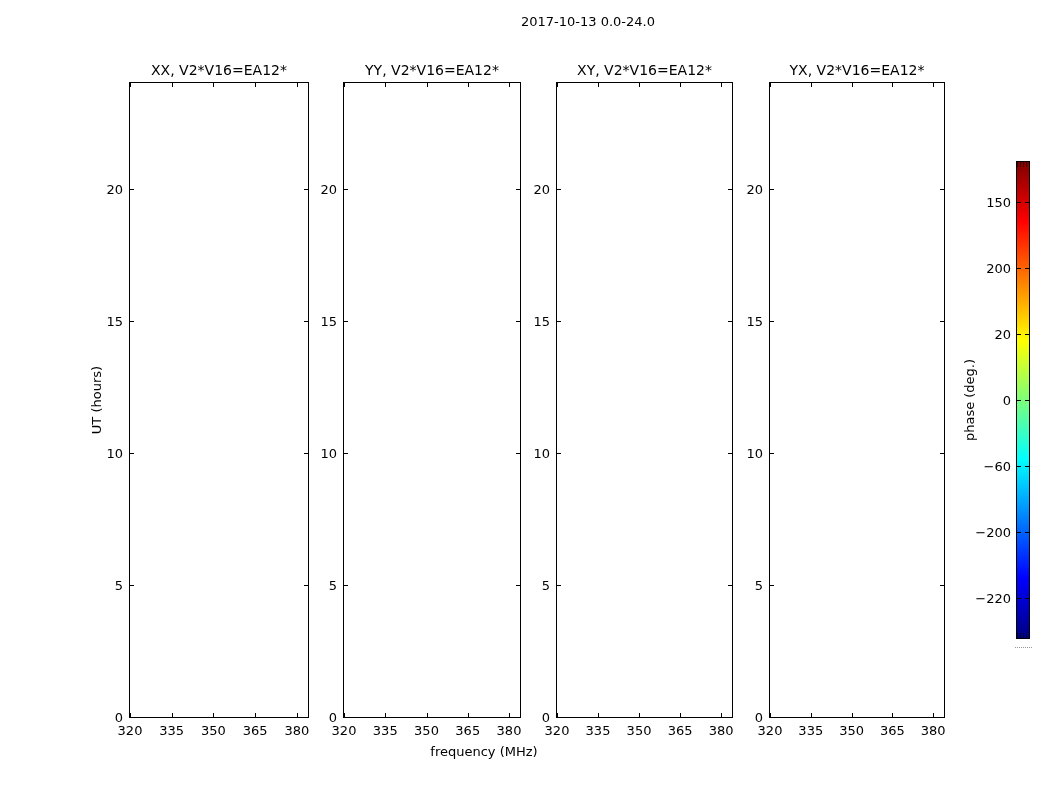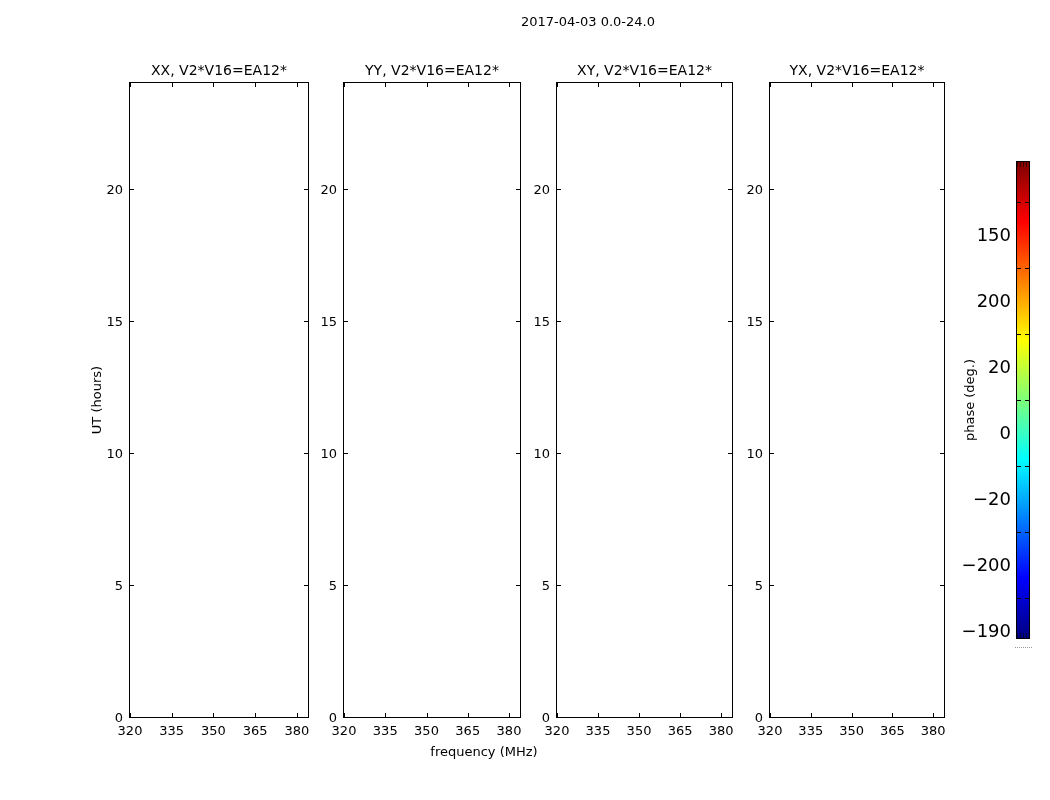--- a/index.html
+++ b/index.html
@@ -98,38 +98,37 @@
     height: 1px;
     width: 4px;
     background: #000000;
   }
   .cb-tick.left { left: 0; }
   .cb-tick.right { right: 0; }
   .cb-tick-label {
     position: absolute;
     left: -6px;
     transform: translate(-100%, -50%);
-    font-size: 18px;
-    white-space: nowrap;
-    margin-top: 32px;
+    font-size: 13px;
+    white-space: nowrap;
   }
   .cb-dotted {
     position: absolute;
     left: 1015px;
     top: 647px;
     width: 17px;
     height: 0;
     border-top: 1px dotted #999999;
   }
 </style>
 </head>
 <body>
 
 <div class="figure">
-  <div class="suptitle">2017-04-03 0.0-24.0</div>
+  <div class="suptitle">2017-10-13 0.0-24.0</div>
 
   <div class="axis-label rot" style="left:96px; top:400px;">UT (hours)</div>
 
   <div class="axis-label hor" style="left:484px; top:751px;">frequency (MHz)</div>
 
   <div id="panels-host">
       <div class="panel" style="left: 129px; width: 180px;">
         <div class="panel-title">XX, V2*V16=EA12*</div>
         <div class="tick xb" style="left: 0%;"></div>
         <div class="tick xt" style="left: 0%;"></div>
@@ -273,25 +272,25 @@
       <div class="cb-tick right" style="top: 22.2222%;"></div>
       <div class="cb-tick-label" style="top: 22.2222%;">200</div>
       <div class="cb-tick left" style="top: 36.1111%;"></div>
       <div class="cb-tick right" style="top: 36.1111%;"></div>
       <div class="cb-tick-label" style="top: 36.1111%;">20</div>
       <div class="cb-tick left" style="top: 50%;"></div>
       <div class="cb-tick right" style="top: 50%;"></div>
       <div class="cb-tick-label" style="top: 50%;">0</div>
       <div class="cb-tick left" style="top: 63.8889%;"></div>
       <div class="cb-tick right" style="top: 63.8889%;"></div>
-      <div class="cb-tick-label" style="top: 63.8889%;">−20</div>
+      <div class="cb-tick-label" style="top: 63.8889%;">−60</div>
       <div class="cb-tick left" style="top: 77.7778%;"></div>
       <div class="cb-tick right" style="top: 77.7778%;"></div>
       <div class="cb-tick-label" style="top: 77.7778%;">−200</div>
       <div class="cb-tick left" style="top: 91.6667%;"></div>
       <div class="cb-tick right" style="top: 91.6667%;"></div>
-      <div class="cb-tick-label" style="top: 91.6667%;">−190</div>
+      <div class="cb-tick-label" style="top: 91.6667%;">−220</div>
     </div>
 
   <div class="cb-dotted"></div>
 
   <div class="axis-label rot" style="left:969px; top:400px;">phase (deg.)</div>
 </div>
 
 </body></html>

